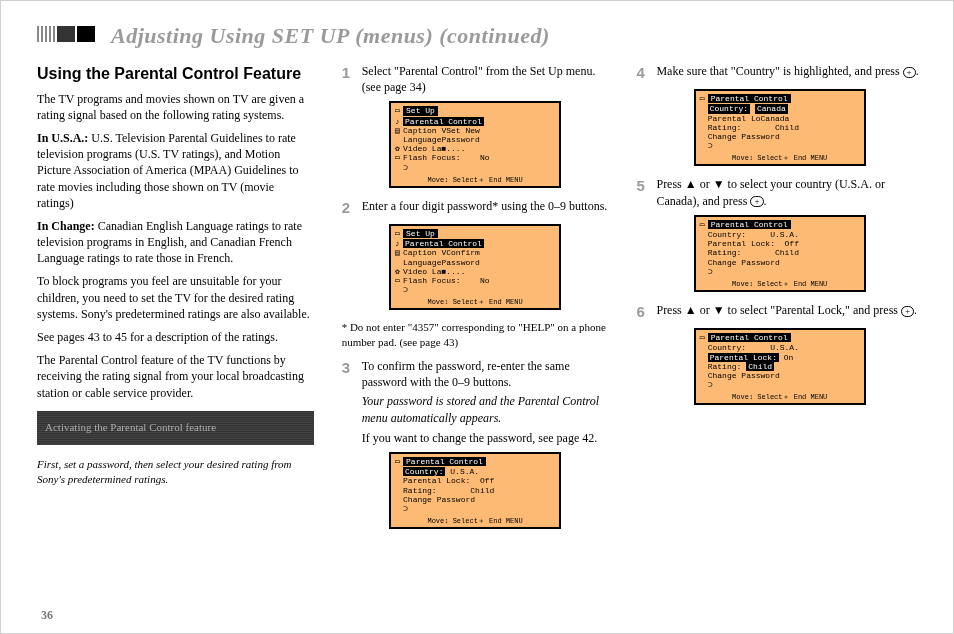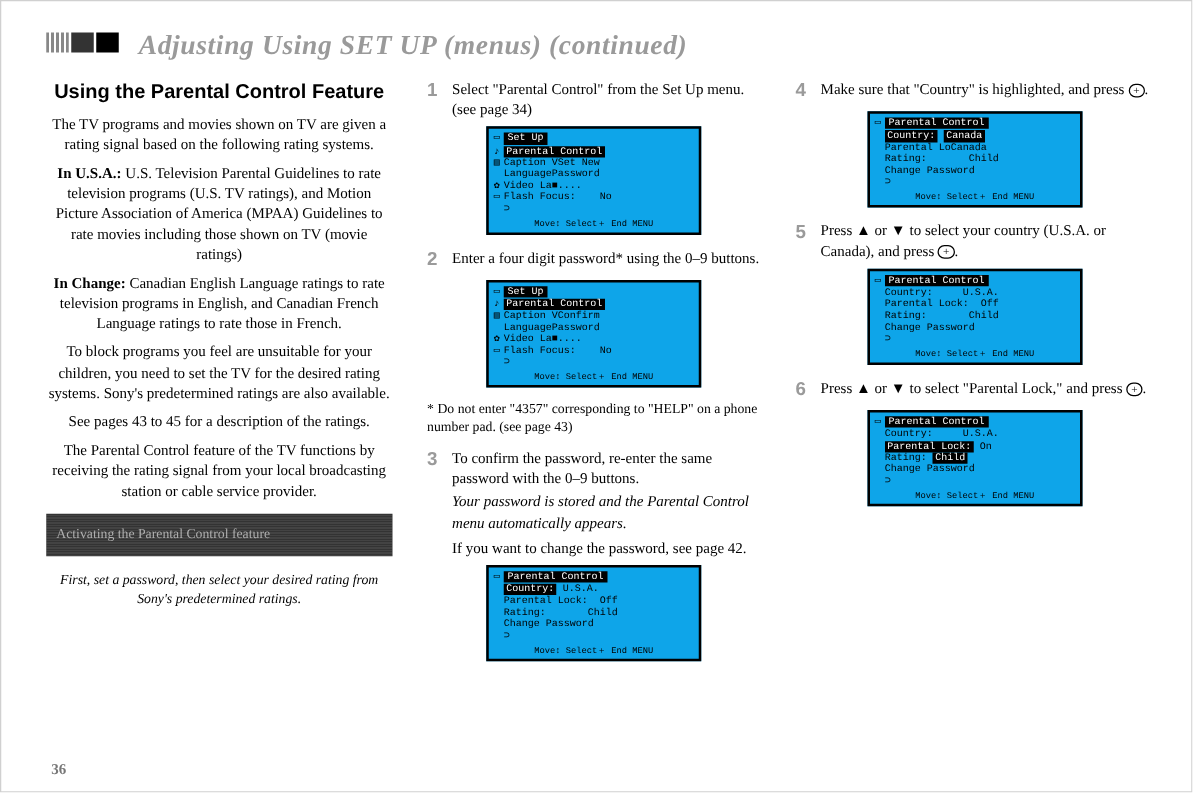--- a/index.html
+++ b/index.html
@@ -6,33 +6,33 @@
   .page{width:954px;height:634px;position:relative;box-sizing:border-box;border:1px solid #d0d0d0;}
   .header{padding:22px 0 4px 36px;}
   .brand{display:inline-block;vertical-align:middle;margin-right:10px;}
   .brand span{display:inline-block;width:18px;height:16px;margin-right:2px;}
   .brand .b1{background:repeating-linear-gradient(90deg,#888 0 2px,#fff 2px 4px);}
   .brand .b2{background:#333;}
   .brand .b3{background:#000;}
   .title{display:inline-block;font-size:22px;font-weight:bold;font-style:italic;color:#9a9a9a;letter-spacing:.5px;vertical-align:middle;}
   .cols{display:flex;padding:10px 30px 0 36px;gap:28px;}
   .col{font-size:12px;line-height:1.35;}
-  .col1{width:280px;text-align:center;}
+  .col1{width:280px;}
   .col2{width:270px;}
   .col3{width:290px;}
   h2{font-family:Arial,Helvetica,sans-serif;font-weight:bold;font-size:16px;margin:0 0 6px 0;}
   p{margin:0 0 7px 0;}
   .step{display:flex;gap:6px;margin-bottom:6px;}
   .stepnum{font-family:Arial,Helvetica,sans-serif;font-weight:bold;font-size:15px;color:#9a9a9a;min-width:14px;}
   .shaded{height:34px;background:#333;margin:10px 0 6px 0;position:relative;overflow:hidden;color:#aaa;display:flex;align-items:center;padding:0 8px;font-size:11px;}
   .shaded::after{content:"";position:absolute;inset:0;background:repeating-linear-gradient(0deg,rgba(255,255,255,.08) 0 1px,transparent 1px 2px);}
   .caption{font-style:italic;font-size:11px;margin-top:12px;}
   .pageno{position:absolute;left:40px;bottom:10px;font-size:12px;font-weight:bold;color:#777;}
   
-  .osd{width:160px;border:2px solid #000;margin:4px auto 10px auto;font-family:"Courier New",monospace;font-size:8px;line-height:1.15;padding:3px 4px 2px 4px;background:#0ea5e9;}
+  .osd{width:160px;border:2px solid #000;margin:4px auto 10px auto;font-family:"Courier New",monospace;font-size:8px;line-height:1.15;padding:3px 4px 2px 4px;background:#fdba74;}
   .osd .hdr{display:inline-block;background:#000;color:#fff;padding:0 3px;margin-bottom:1px;}
   .osd .hl{display:inline-block;background:#000;color:#fff;padding:0 2px;}
   .osd .ic{display:inline-block;width:8px;}
   .osd .ft{text-align:center;margin-top:4px;font-size:7px;}
   .osd .row{white-space:pre;}
   .btn{display:inline-block;border:1px solid #000;border-radius:8px;font-size:9px;line-height:1;padding:0 3px;vertical-align:middle;}
   .arrow{font-family:Arial,sans-serif;}
   .indent{margin-left:20px;}
   .note{font-size:11px;margin:2px 0 8px 0;}
 </style>

